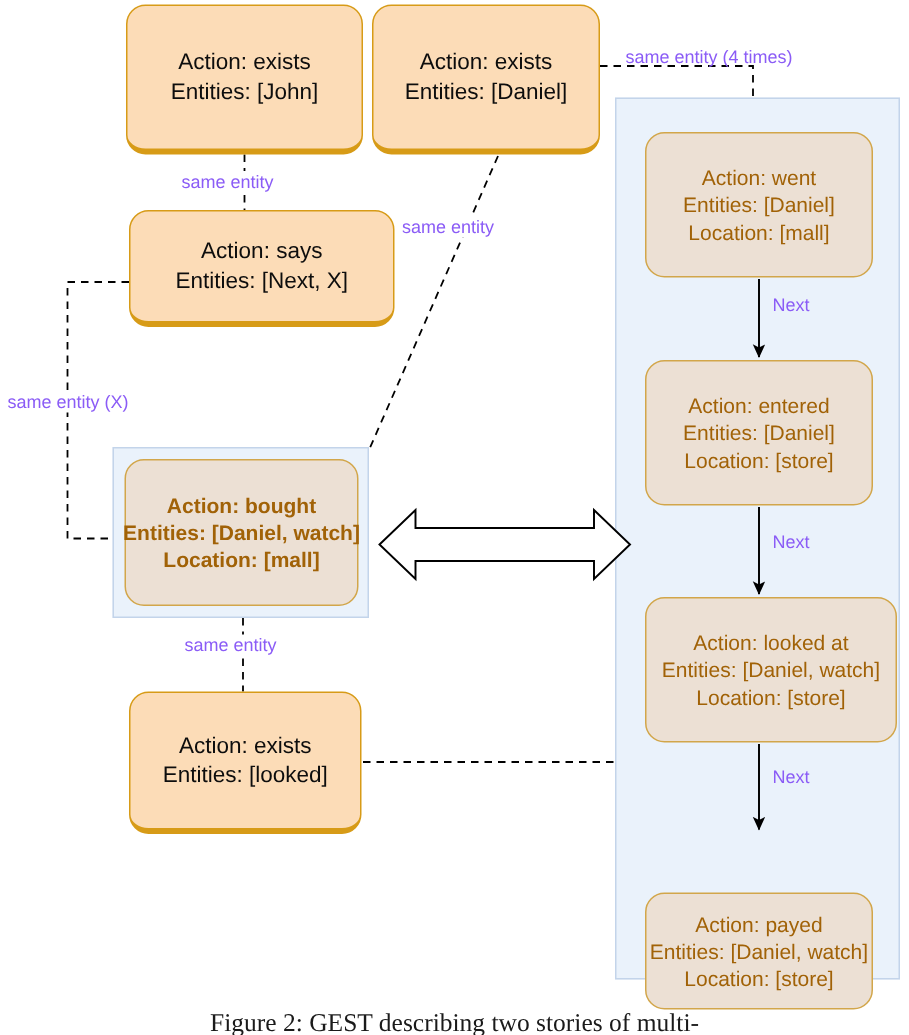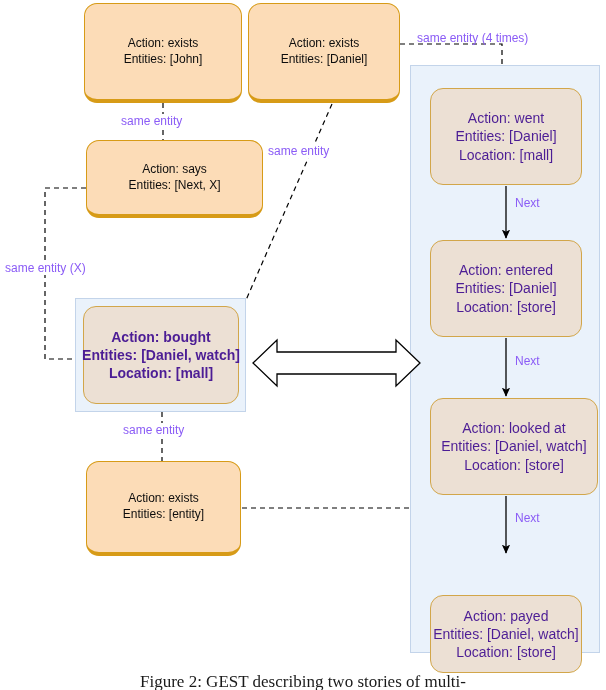--- a/index.html
+++ b/index.html
@@ -52,27 +52,27 @@
     line-height: 1.30;
   }
   .node .line { display: block; white-space: nowrap; }
 
   
   .node.orange {
     background: #fcdcb7;
     border: 1.6px solid #d79b17;
     border-bottom-width: 4px;
     color: #0d0d0d;
-    font-size: 12px;
+    font-size: 15px;
   }
   
   .node.beige {
     background: #ece0d4;
     border: 1.3px solid #d2a64a;
-    color: #4c1d95;
+    color: #a16207;
     font-size: 14px;
   }
 
   
   .elabel {
     position: absolute;
     font-size: 12px;
     color: #8b5cf6;
     white-space: nowrap;
     z-index: 5;
@@ -135,21 +135,21 @@
   </div>
 
   <div class="node beige" style="left:83px; top:306px; width:156px; height:98px;font-weight:bold;">
     <span class="line">Action: bought</span>
     <span class="line">Entities: [Daniel, watch]</span>
     <span class="line">Location: [mall]</span>
   </div>
 
   <div class="node orange" style="left:86px; top:461px; width:155px; height:95px;">
     <span class="line">Action: exists</span>
-    <span class="line">Entities: [entity]</span>
+    <span class="line">Entities: [looked]</span>
   </div>
 
   <div class="node beige" style="left:430px; top:88px; width:152px; height:97px;">
     <span class="line">Action: went</span>
     <span class="line">Entities: [Daniel]</span>
     <span class="line">Location: [mall]</span>
   </div>
 
   <div class="node beige" style="left:430px; top:240px; width:152px; height:97px;">
     <span class="line">Action: entered</span>

